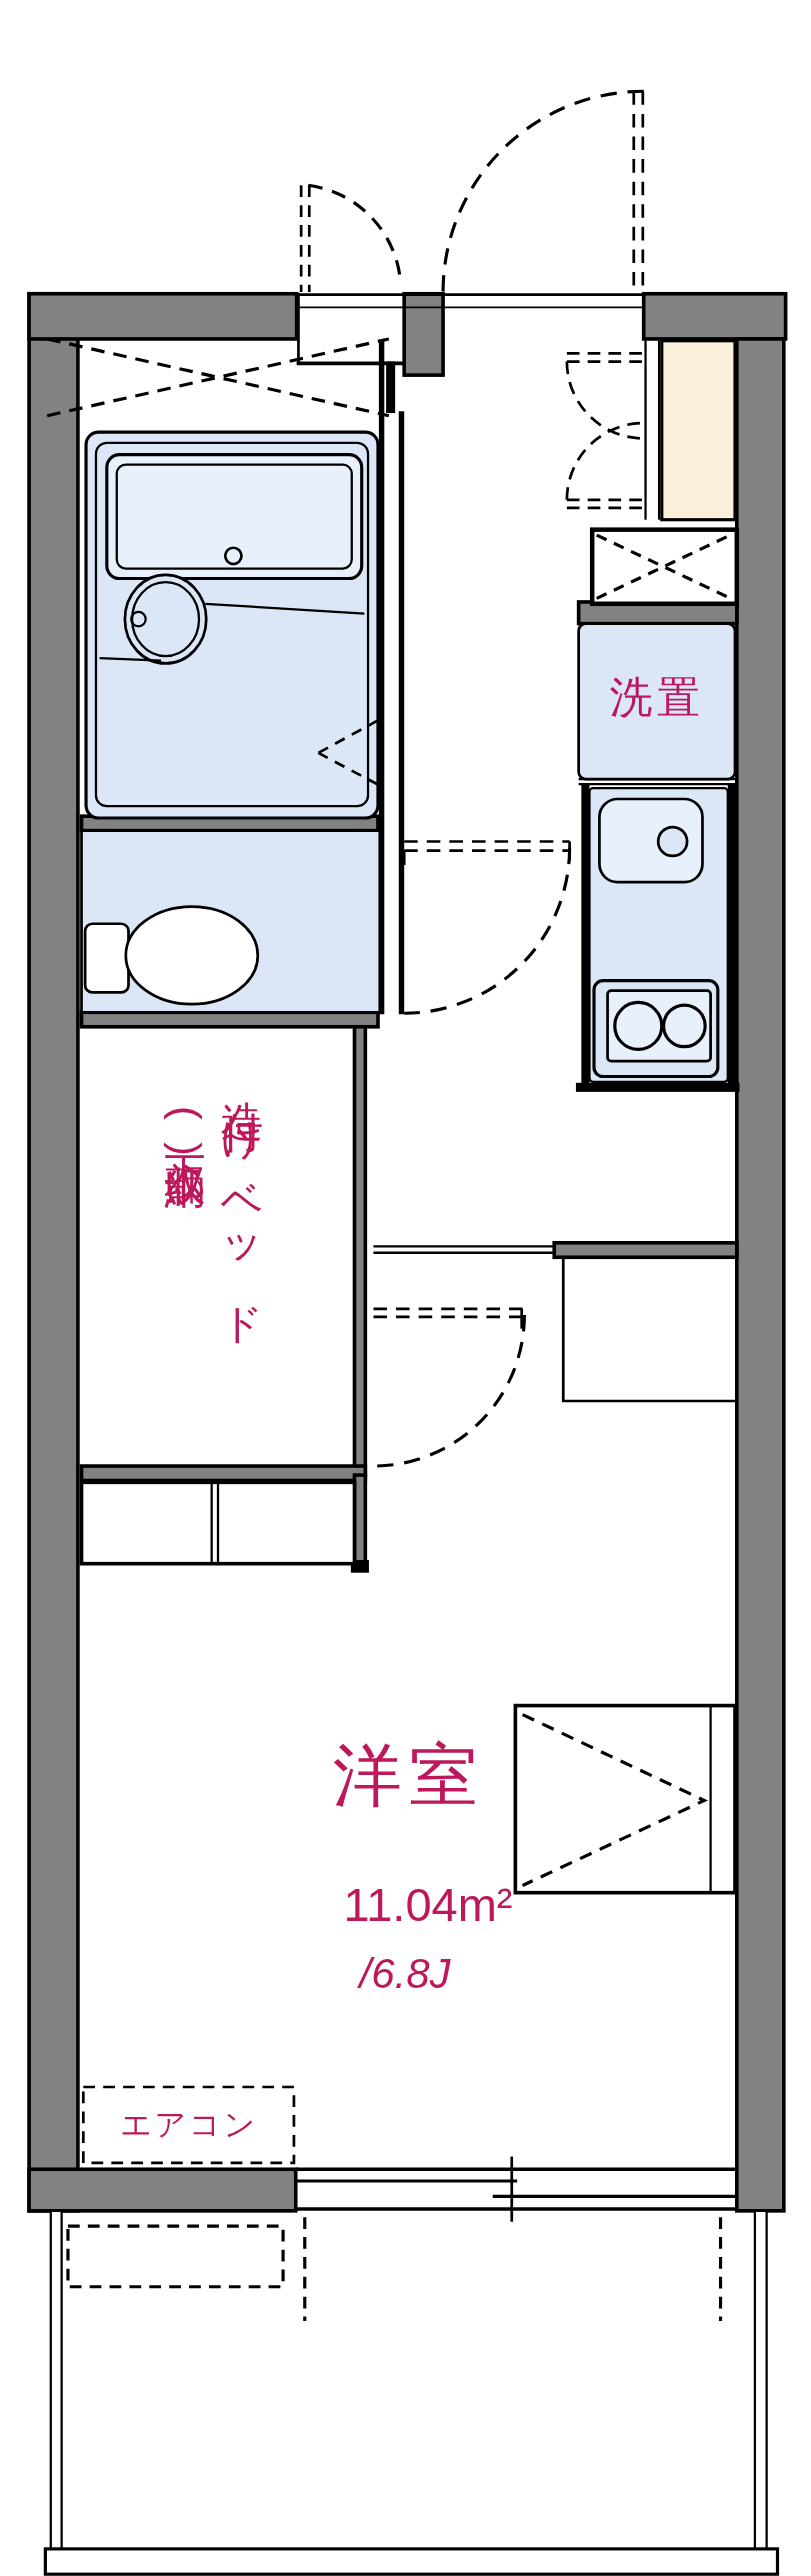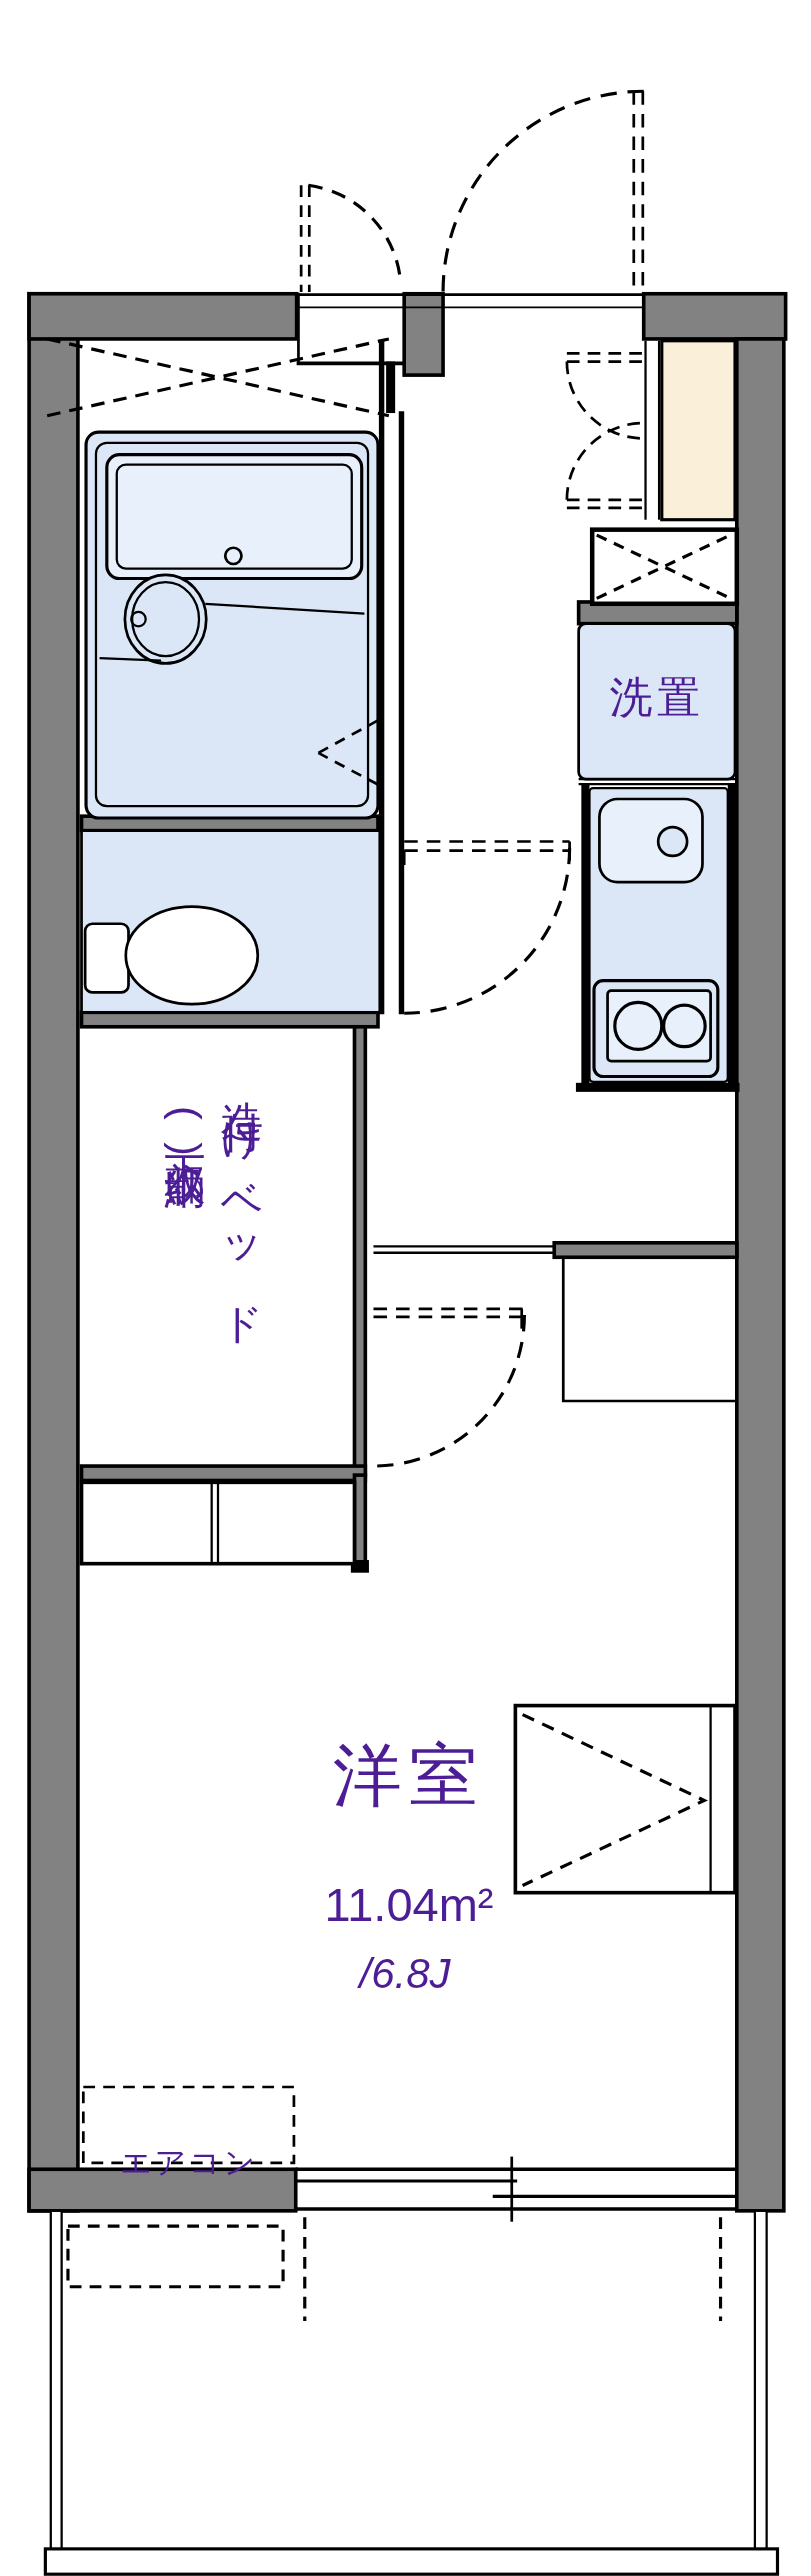--- a/index.html
+++ b/index.html
@@ -2,28 +2,28 @@
 <html style="font-size:14.5px"><head>
 <meta charset="utf-8">
 <style>
   html,body { margin:0; padding:0; background:#ffffff; }
   #plan {
     position:relative; width:812px; height:2576px; background:#ffffff;
     font-family:"Liberation Sans","DejaVu Sans",sans-serif; color:#000;
     overflow:hidden;
   }
   #plan svg { position:absolute; left:0; top:0; }
-  .lbl { position:absolute; white-space:nowrap; color:#4c1d95; }
+  .lbl { position:absolute; white-space:nowrap; color:#be185d; }
   .lbl-washer   { left:657px; top:698px; transform:translate(-50%,-50%); font-size:43px; letter-spacing:4.5px; }
   .lbl-bed1     { left:242px; top:1067px; transform:translateX(-50%); writing-mode:vertical-rl; text-orientation:mixed; font-size:42px; letter-spacing:12.7px; }
   .lbl-bed2     { left:186px; top:1106px; transform:translateX(-50%); writing-mode:vertical-rl; text-orientation:mixed; font-size:41px; letter-spacing:4.5px; }
   .lbl-room     { left:409px; top:1776px; transform:translate(-50%,-50%); font-size:69px; letter-spacing:7.2px; }
-  .lbl-area-m2  { left:409px; top:1904px; transform:translate(-50%,-50%); font-size:47px; }
+  .lbl-area-m2  { left:428px; top:1904px; transform:translate(-50%,-50%); font-size:47px; }
   .lbl-area-jo  { left:405px; top:1974px; transform:translate(-50%,-50%); font-size:42px;font-style:italic; }
-  .lbl-aircon   { left:189px; top:2125px; transform:translate(-50%,-50%); font-size:31px; letter-spacing:2.7px;margin-top:38px; }
+  .lbl-aircon   { left:189px; top:2125px; transform:translate(-50%,-50%); font-size:31px; letter-spacing:2.7px; }
 </style>
 </head>
 <body>
 
 <div id="plan">
 
 <svg width="812" height="2576" viewBox="0 0 898 2850">
 
   <g fill="#828282" stroke="#000000" stroke-width="4">
     <rect x="32" y="325" width="54" height="2121"></rect>

